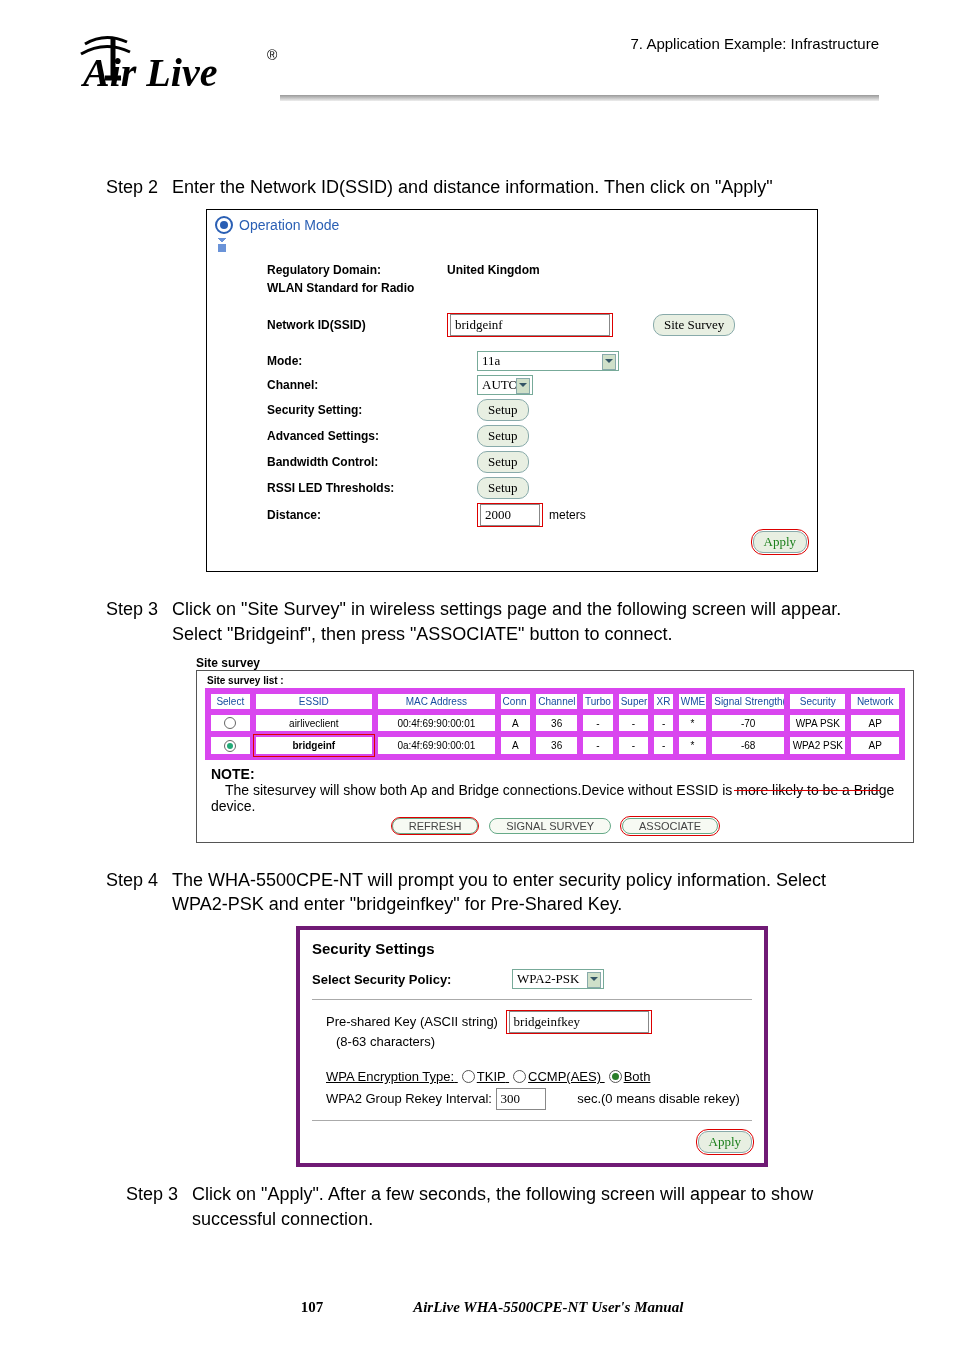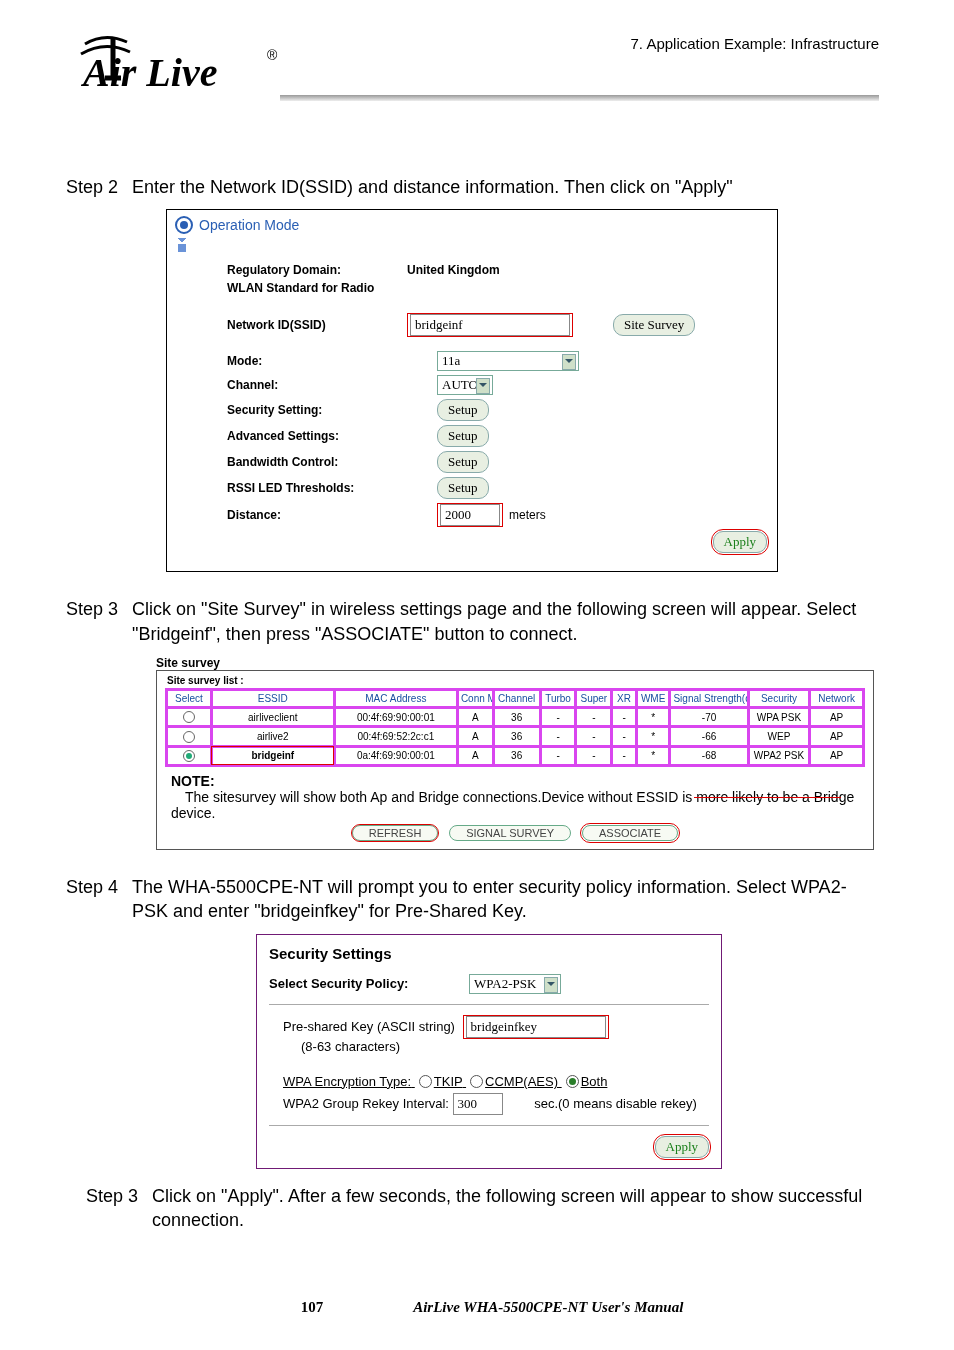--- a/index.html
+++ b/index.html
@@ -10,21 +10,21 @@
     font-family: Arial, Helvetica, sans-serif;
     font-size: 18px;
     color: #000;
     position: relative;
     background: #fff;
   }
   .page {
     position: relative;
     width: 954px;
     height: 1350px;
-    padding: 30px 75px 40px 66px;
+    padding: 30px 75px 40px 106px;
     box-sizing: border-box;
   }
   
   .hdr-right {
     position: absolute;
     right: 75px;
     top: 35px;
     font-size: 15px;
   }
   .hdr-rule {
@@ -115,40 +115,40 @@
   .survey-wrap {
     width: 700px;
     margin: 0 0 25px 90px;
     border:1px solid #555;
     background:#fff;
     font-size:10px;
     padding:2px 8px 8px 8px;
   }
   table.survey { width:100%; border-collapse:collapse; table-layout:fixed; }
   table.survey th, table.survey td {
-    border:3px solid #d946ef; padding:2px 2px; text-align:center;
+    border:6px solid #d946ef; padding:2px 2px; text-align:center;
     font-size:10px; overflow:hidden; white-space:nowrap;
   }
   table.survey th { color:#1a4fa0; font-weight:normal; }
   .radio-dot{ width:10px;height:10px;border:1px solid #666;border-radius:50%;display:inline-block;vertical-align:middle;position:relative;}
   .radio-dot.on::after{content:"";position:absolute;inset:2px;border-radius:50%;background:#2a7;}
   .survey-note{font-size:14px; margin:6px 0 4px 6px;}
   .survey-btns{ text-align:center; }
   .survey-btns .btn-outline{ margin:0 4px; }
   
   .survey-note .strike { position:relative; }
   .survey-note .strike::before{
     content:""; position:absolute; left:-2px; right:-2px; top:50%; border-top:1px solid #d00;
   }
 
   
   .sec-panel{
     width:440px;
     margin:10px 0 15px 190px;
-    border:1px solid #701a75;
+    border:4px solid #701a75;
     padding:8px 12px 10px 12px;
     font-size:13px;
   }
   .sec-panel h4{ margin:2px 0 12px 0; font-size:15px; }
   .sec-panel hr{ border:none;border-top:1px solid #aaa; margin:10px 0;}
   .radio-sm{ width:11px;height:11px;border:1px solid #555;border-radius:50%;display:inline-block;vertical-align:-2px;position:relative;margin:0 2px 0 4px;}
   .radio-sm.on::after{content:"";position:absolute;inset:2px;border-radius:50%;background:#2a7e2a;}
 
   
   .footer{
@@ -294,34 +294,20 @@
               <td>36</td>
               <td>-</td>
               <td>-</td>
               <td>-</td>
               <td>*</td>
               <td>-70</td>
               <td>WPA PSK</td>
               <td>AP</td>
             </tr>
             <tr>
-              <td><span class="radio-dot"></span></td>
-              <td>airlive2</td>
-              <td>00:4f:69:52:2c:c1</td>
-              <td>A</td>
-              <td>36</td>
-              <td>-</td>
-              <td>-</td>
-              <td>-</td>
-              <td>*</td>
-              <td>-66</td>
-              <td>WEP</td>
-              <td>AP</td>
-            </tr>
-            <tr>
               <td><span class="radio-dot on"></span></td>
               <td style="font-weight: bold; outline: rgb(221, 0, 0) solid 1px; outline-offset: -1px;">bridgeinf</td>
               <td>0a:4f:69:90:00:01</td>
               <td>A</td>
               <td>36</td>
               <td>-</td>
               <td>-</td>
               <td>-</td>
               <td>*</td>
               <td>-68</td>
@@ -353,21 +339,21 @@
       <div class="frow" style="margin-bottom:8px;">
         <span style="font-weight:bold;width:170px;">Select Security Policy:</span>
         <span class="sel" style="margin-left:30px"><span style="display:inline-block;width:70px">WPA2-PSK</span></span>
       </div>
       <hr>
       <div style="margin-left:14px;">
         <span>Pre-shared Key (ASCII string)</span>
         <span class="red-box" style="margin-left:4px;">
           <span class="txtbox" style="width:130px">bridgeinfkey</span>
         </span><br>
-        <span style="margin-left:18px">(8-63 characters)</span>
+        <span style="margin-left:10px">(8-63 characters)</span>
       </div>
       <div style="margin:20px 0 0 14px;text-decoration:underline;">
         <span>WPA Encryption Type:</span>
         <span class="radio-sm"></span><span>TKIP</span>
         <span class="radio-sm"></span><span>CCMP(AES)</span>
         <span class="radio-sm on"></span><span>Both</span>
       </div>
       <div style="margin:4px 0 0 14px;">
         <span>WPA2 Group Rekey Interval:</span>
         <span class="txtbox" style="width:40px">300</span>

